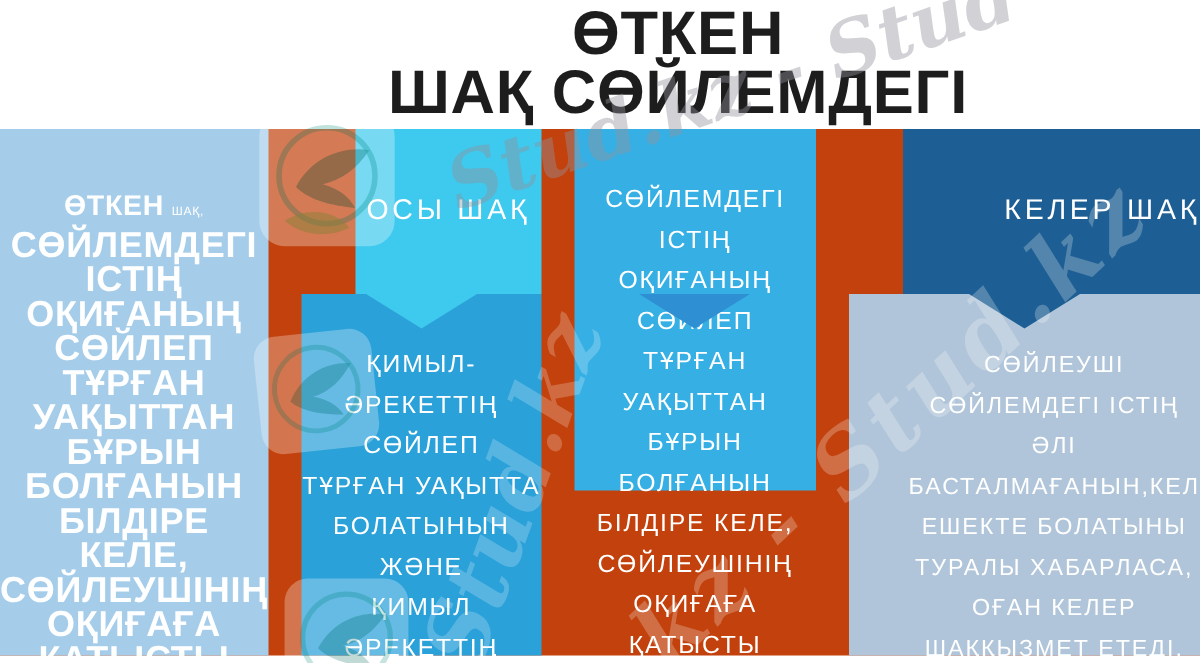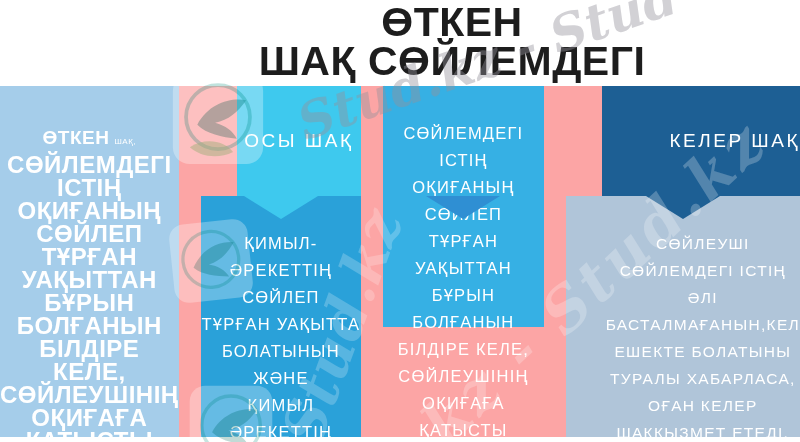--- a/index.html
+++ b/index.html
@@ -18,21 +18,21 @@
     color:#1d1d1d;
     font-weight:700;
     font-size:41px;
     line-height:39px;
     letter-spacing:0.5px;
     padding-top:3px;
   }
   
   .columns{
     position:absolute;top:86px;left:0;width:800px;height:351px;
-    display:flex;gap:22px;background:#fca5a5;
+    display:flex;gap:22px;background:#c2410c;
   }
   .col{position:relative;flex:1;color:#ffffff;}
   .col-1{background:#a5cdea;}
   .col-head{
     position:relative;height:110px;
     display:flex;align-items:center;justify-content:center;
     font-size:19px;font-weight:500;letter-spacing:2.5px;
     text-align:center;
     margin-left:36px;
   }

